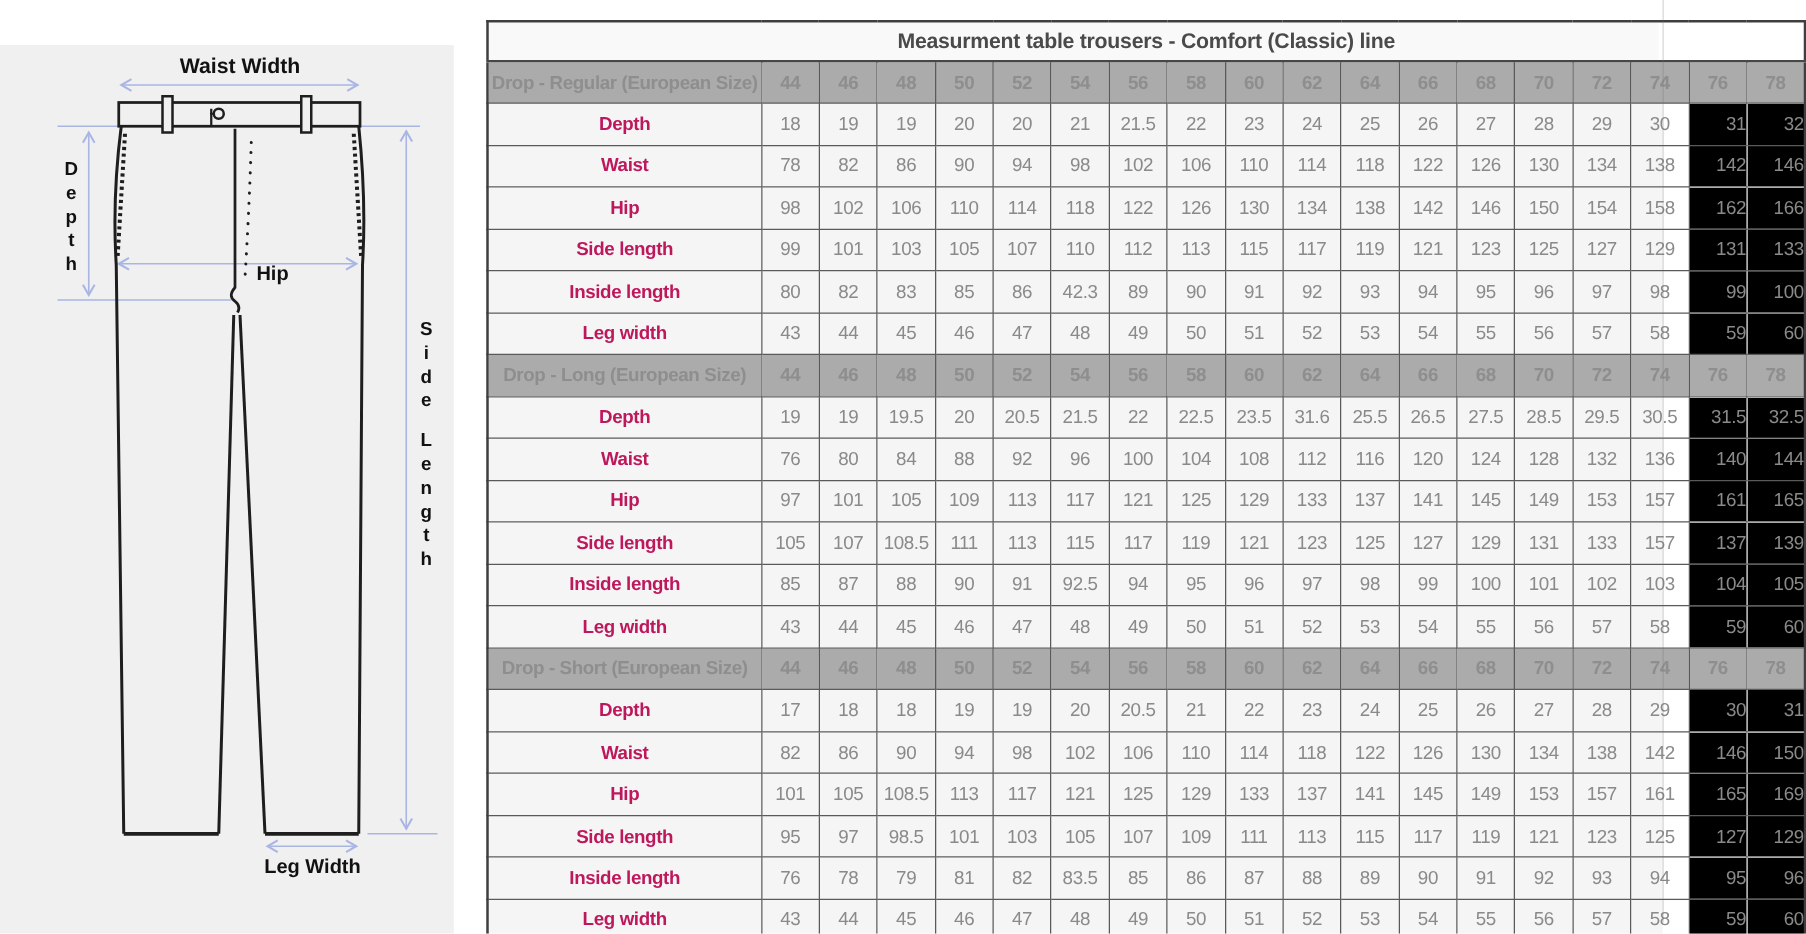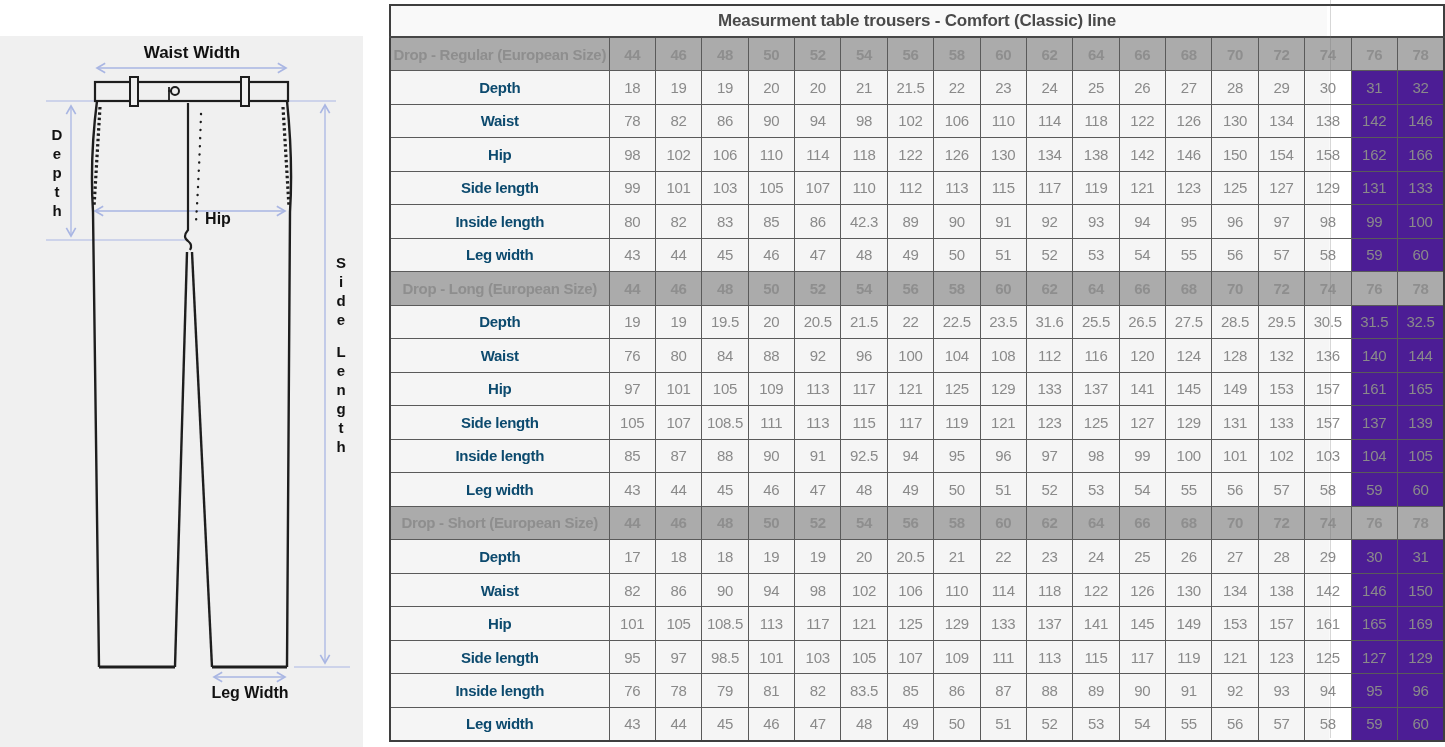--- a/index.html
+++ b/index.html
@@ -3,34 +3,34 @@
 <meta charset="utf-8">
 <style>
   html,body{margin:0;padding:0;background:#fff;}
   .stage{position:relative;width:1445px;height:747px;background:#ffffff;overflow:hidden;
          font-family:"Liberation Sans","DejaVu Sans",sans-serif;}
   
   .diagram-panel{position:absolute;left:0;top:36px;width:363px;height:711px;background:#f0f0f0;}
   .diagram-svg{position:absolute;left:0;top:0;width:389px;height:747px;}
   .dim-label{font-family:"Liberation Sans","DejaVu Sans",sans-serif;font-weight:bold;fill:#111;}
   
-  .table-wrap{position:absolute;left:389px;top:4px;width:1056px;height:630px;}
+  .table-wrap{position:absolute;left:389px;top:16px;width:1056px;height:630px;}
   table.mtable{border-collapse:collapse;table-layout:fixed;width:1056px;height:738px;
                font-family:"Liberation Sans","DejaVu Sans",sans-serif;letter-spacing:-0.3px;}
   table.mtable{border:2px solid #3f3f3f;}
   table.mtable td{border:1px solid #5a5a5a;text-align:center;vertical-align:middle;padding:0;overflow:hidden;}
   col.c-label{width:219px;}
   tr.title-row{height:32px;}
   tr.title-row td{background:linear-gradient(to right,#f9f9f9 89%,#ffffff 89%);
                   color:#4a4a4a;font-weight:bold;font-size:17px;letter-spacing:-0.2px;
                   border-bottom:2px solid #474747;}
   tr.measure,tr.size{height:29.4px;}
   tr.measure td{background:#f5f5f5;color:#8a8a8a;font-size:15px;}
-  tr.measure td.lbl{color:#0c4a6e;font-weight:bold;}
-  tr.measure td.wcol{background:#4c1d95;}
+  tr.measure td.lbl{color:#be185d;font-weight:bold;}
+  tr.measure td.wcol{background:#000000;text-align:right;}
   tr.measure td.splitcol{background:linear-gradient(to right,#f5f5f5 53%,#ffffff 53%);}
   tr.size td{background:#ababab;color:#8e8e8e;font-weight:bold;font-size:15px;}
   tr.size + tr.size td{border-top-color:#9e9e9e;}
   
   .artifact-line{position:absolute;left:1330px;top:0;width:1px;height:738px;
                  background:rgba(110,110,110,0.28);pointer-events:none;}
 </style>
 </head>
 <body>
 

